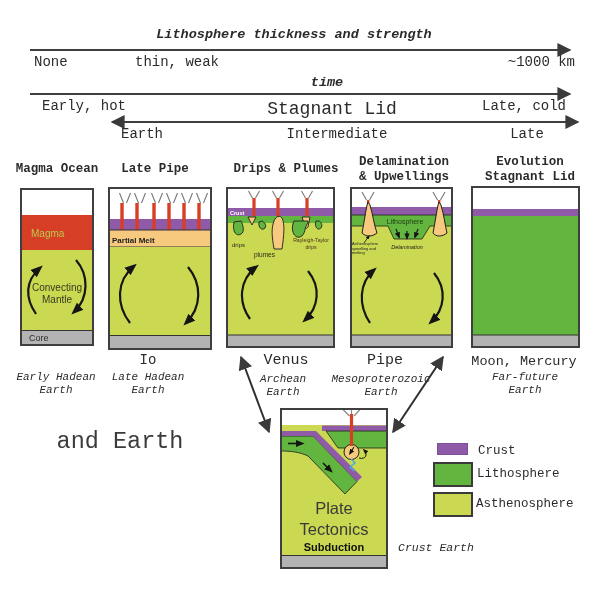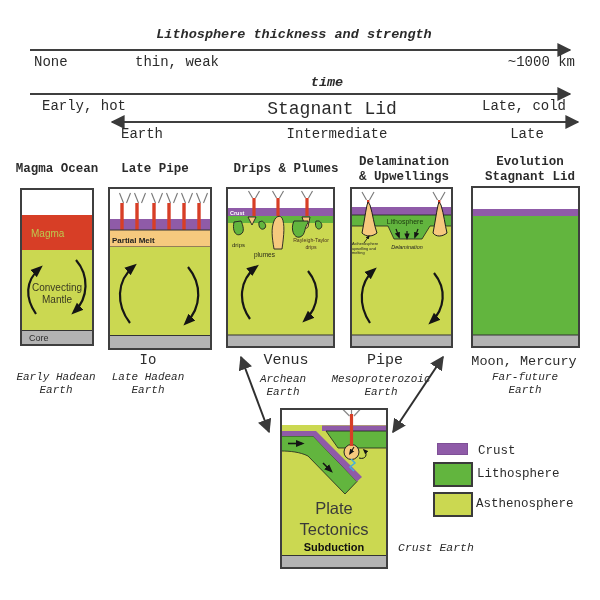--- a/index.html
+++ b/index.html
@@ -218,20 +218,21 @@
   <div class="t c era" style="left:381px;top:373px">
     <div>Mesoproterozoic</div>
     <div>Earth</div>
   </div>
   <div class="t c era" style="left:525px;top:371px">
     <div>Far-future</div>
     <div>Earth</div>
   </div>
 
   <div class="t c" style="left:120px;top:428px;font-size:23.5px;line-height:28.5px;color:#3b3b3b">
+    <div>and Earth</div>
   </div>
 
   <svg style="left:280px;top:408px" width="108" height="161" viewBox="0 0 108 161">
     <rect x="1" y="1" width="106" height="159" fill="#ffffff"></rect>
     <rect x="1" y="17" width="106" height="130.5" fill="var(--asthenosphere)"></rect>
     <rect x="42" y="17.5" width="65" height="5.5" fill="var(--crust)"></rect>
     <path d="M46,23 H107 V40 H58 Z" fill="var(--lithosphere)" stroke="#1f1f1f" stroke-width="0.8"></path>
     <path d="M1,28 H33 L77,73.5 L65,86 L28,48 C20,44 10,43 1,43 Z" fill="var(--lithosphere)" stroke="#1f1f1f" stroke-width="0.8"></path>
     <path d="M1,23 H36 L82,69 L77,73.5 L33,28 H1 Z" fill="var(--crust)"></path>
     <circle cx="71.5" cy="44" r="7.5" fill="var(--partial_melt)" stroke="#1f1f1f" stroke-width="1"></circle>

